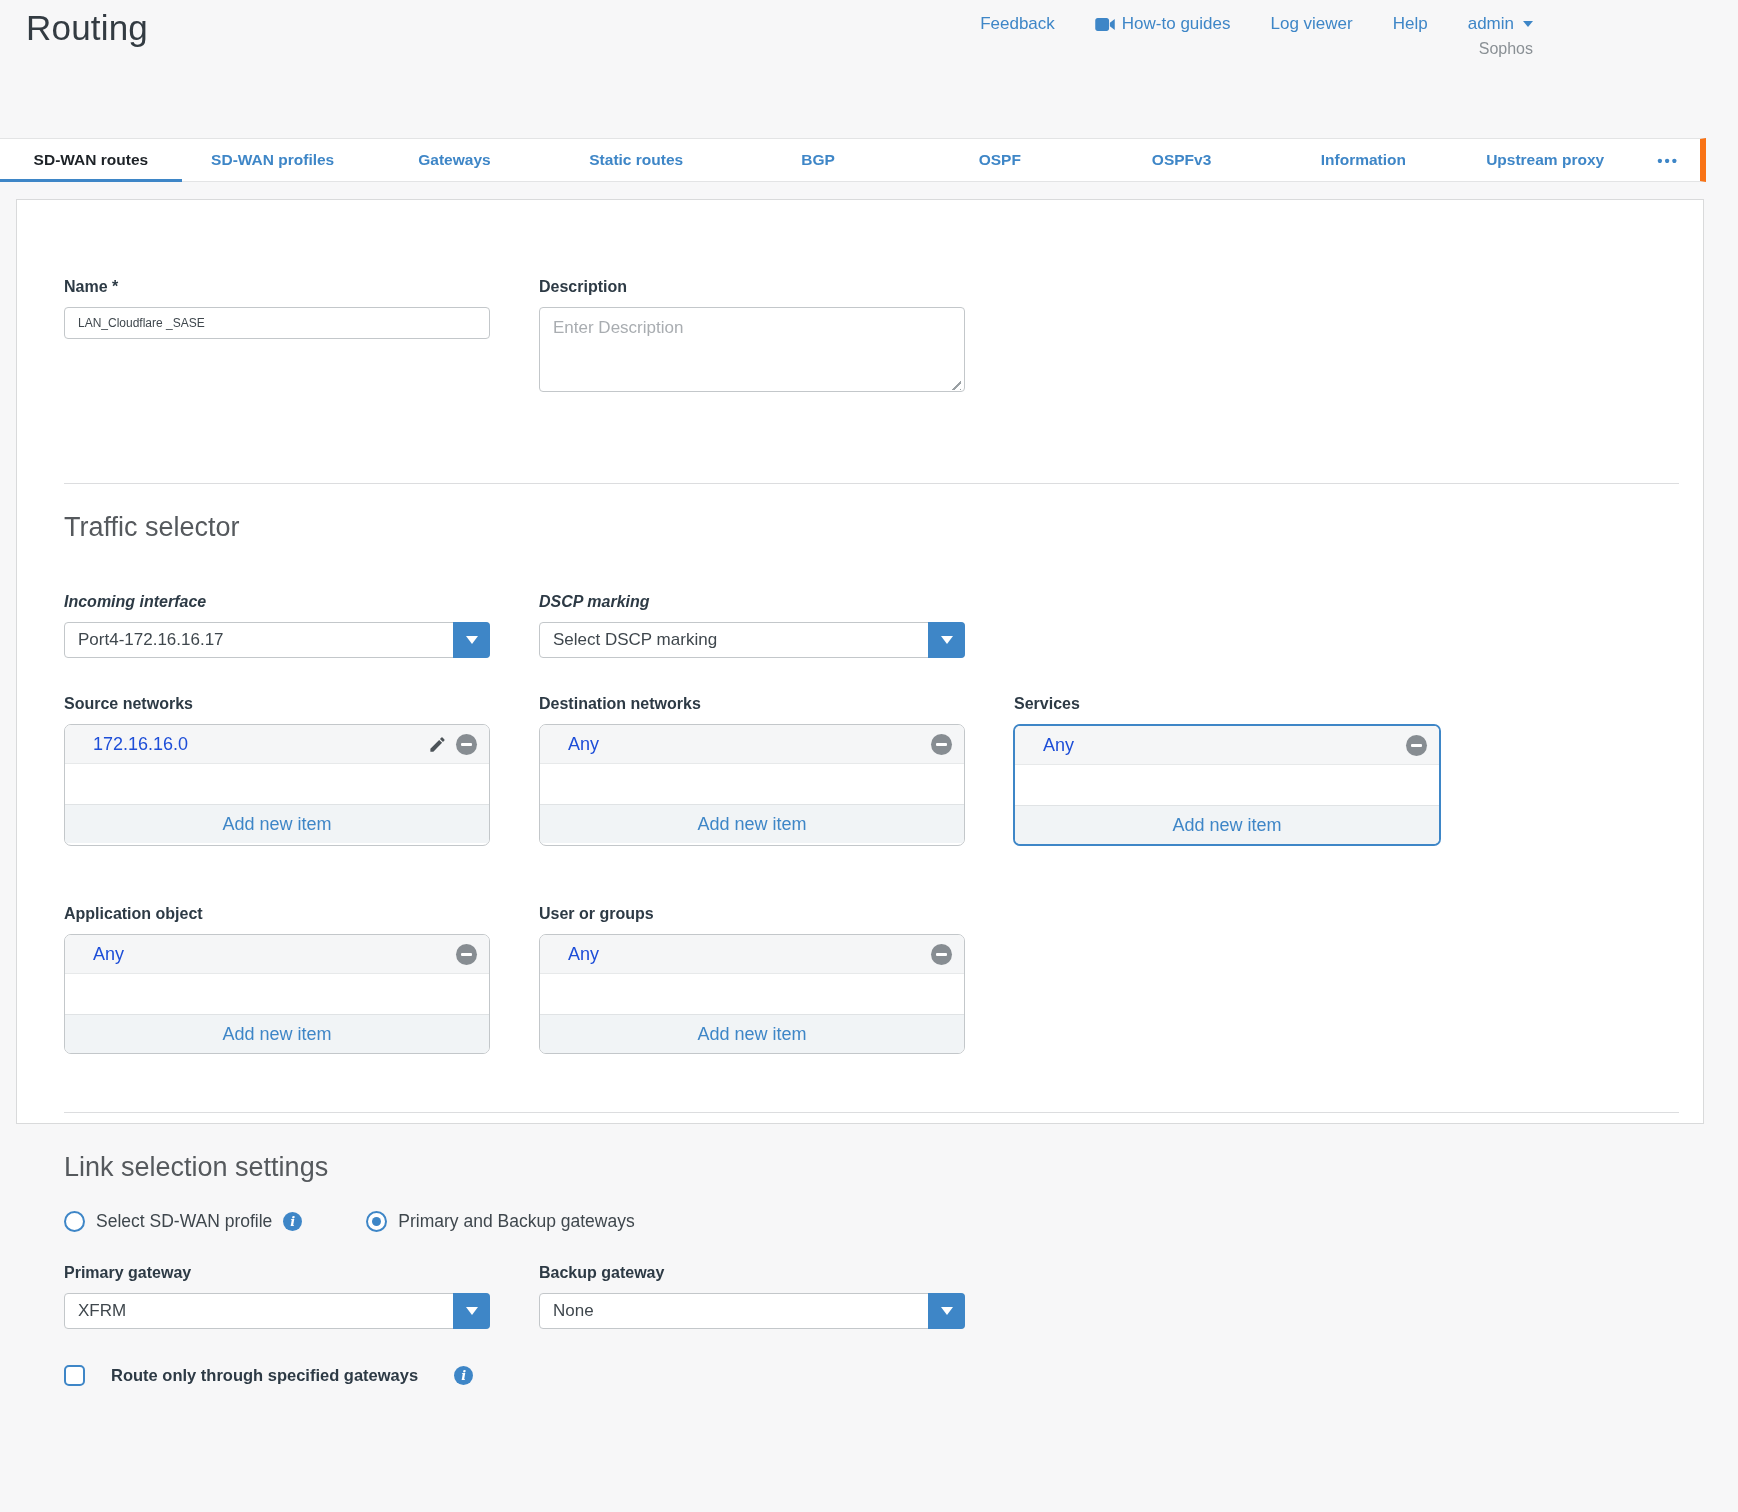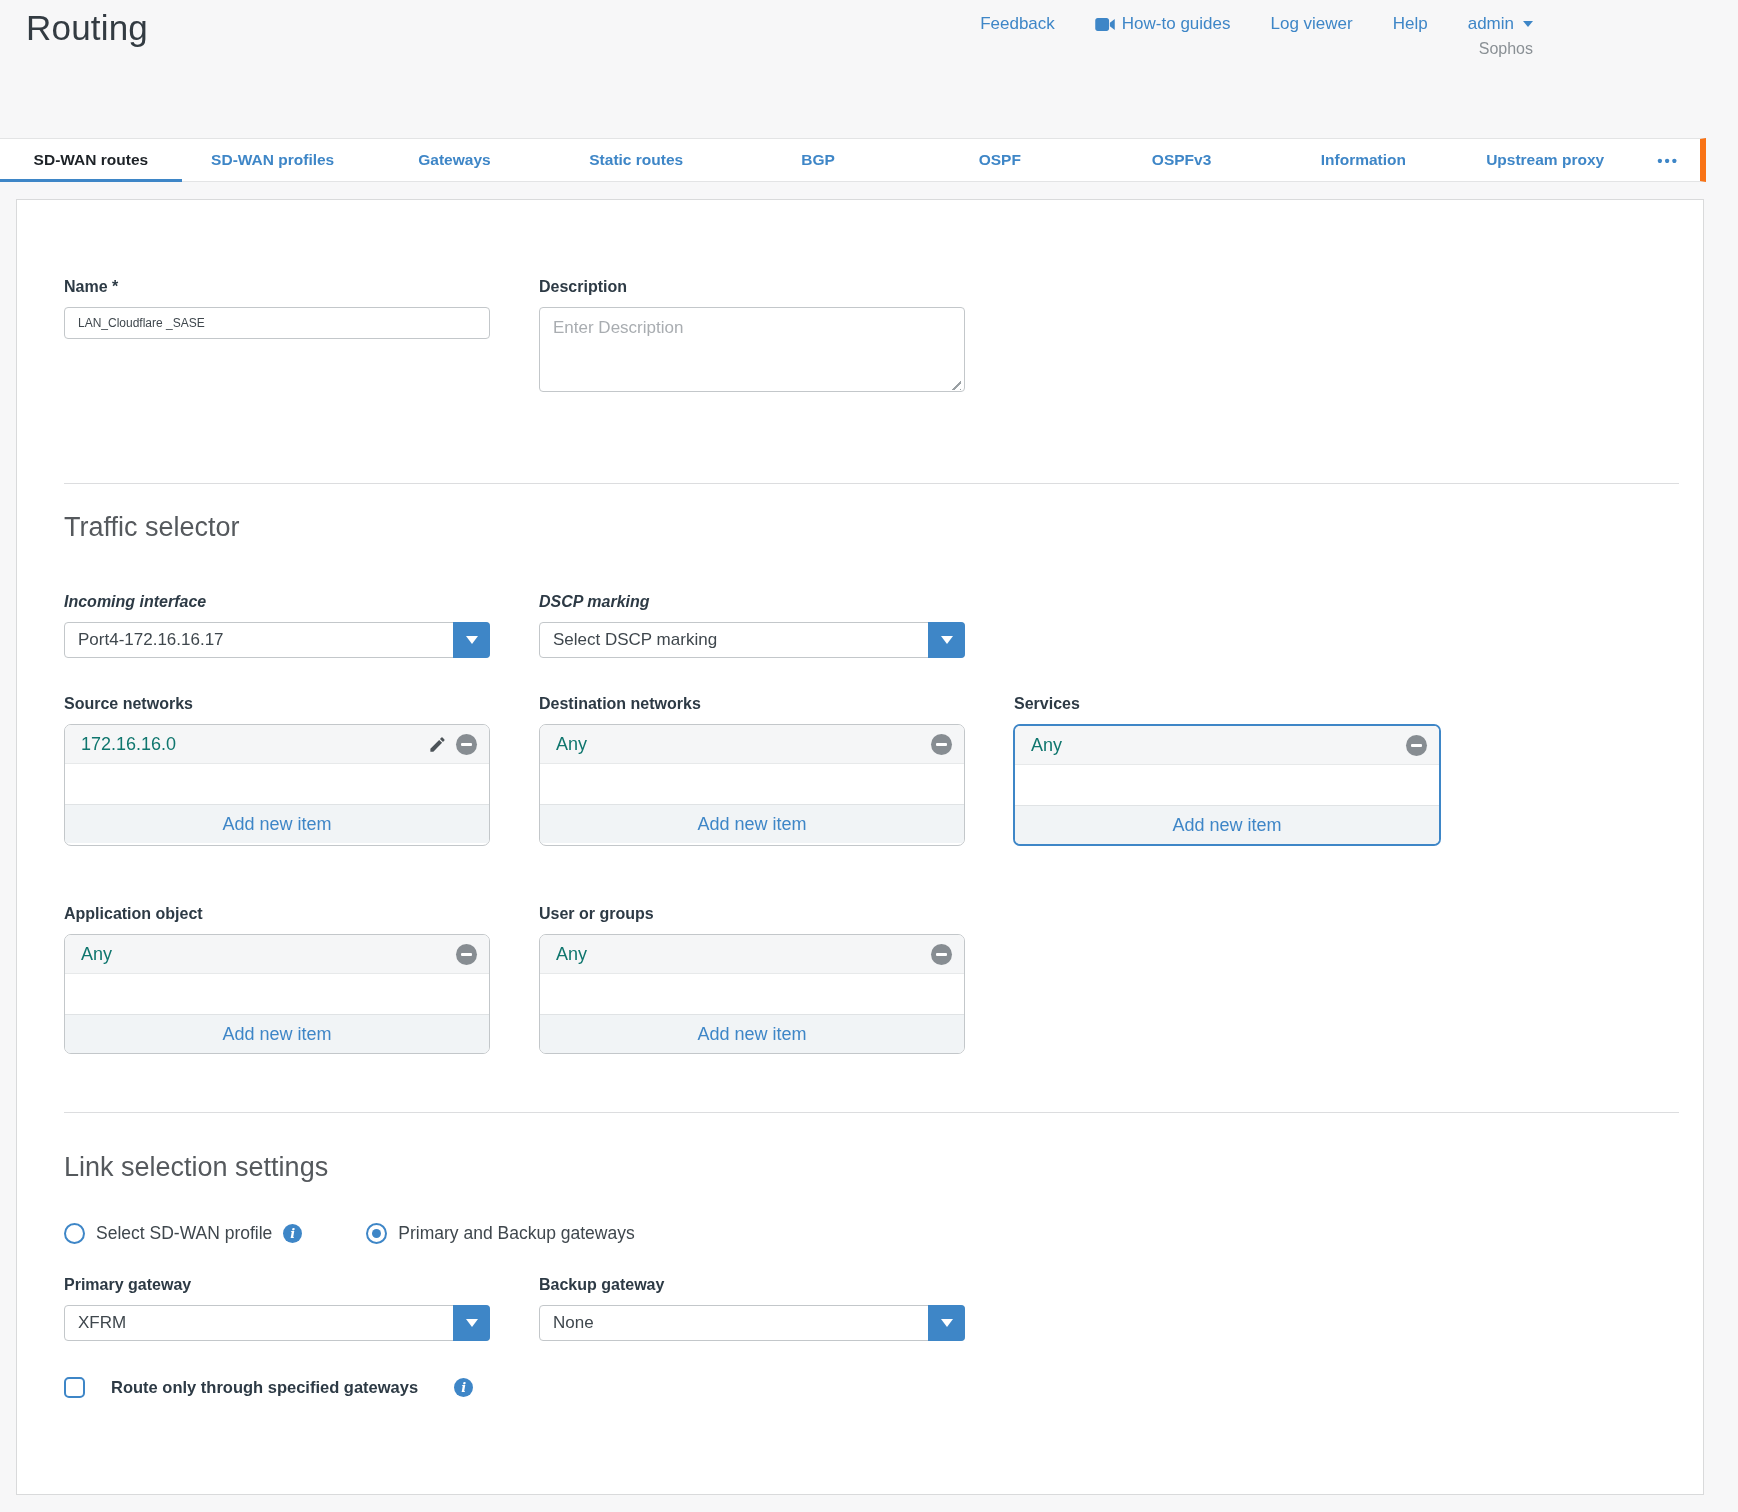--- a/index.html
+++ b/index.html
@@ -48,21 +48,21 @@
     content: ""; position: absolute; left: 0; right: 0; bottom: -1px; height: 3px; background: #3e86c7;
   }
   .tab-more {
     flex: 0 0 64px; display: flex; align-items: center; justify-content: center;
     color: #3e86c7; font-size: 15px; font-weight: 700; letter-spacing: 2px; cursor: pointer;
   }
 
   
   .card {
     width: 1688px; margin: 17px 0 0 16px; background: #fff;
-    border: 1px solid #d9dadb; height: 1296px;
+    border: 1px solid #d9dadb; height: 925px;
     padding: 78px 24px 0 47px;
   }
 
   .grid3 { display: grid; grid-template-columns: 426px 426px 426px; column-gap: 49px; }
 
   .field-label {
     font-size: 16px; font-weight: 700; color: #2d3a45; margin-bottom: 11px; display: block;
   }
   .text-input {
     width: 426px; height: 32px; border: 1px solid #c3c7ca; border-radius: 4px;
@@ -110,37 +110,37 @@
 
   
   .sel-box {
     width: 426px; border: 1px solid #c3c7ca; border-radius: 7px; overflow: hidden; background: #fff;
   }
   .sel-box.focused { border: 2px solid #3e86c7; width: 428px; margin-left: -1px; }
   .sel-item {
     height: 39px; background: #f5f6f7; border-bottom: 1px solid #e7e9ea;
     display: flex; align-items: center; padding: 0 12px 0 16px;
   }
-  .sel-item-text { flex: 1; font-size: 18px; color: #0f766e; }
+  .sel-item-text { flex: 1; font-size: 18px; color: #1d4ed8; margin-left: 12px; }
   .sel-icons { display: flex; align-items: center; gap: 9px; }
   .pencil-icon { display: inline-flex; cursor: pointer; }
   .minus-icon {
     width: 21px; height: 21px; border-radius: 50%; background: #878d92;
     display: inline-flex; align-items: center; justify-content: center; cursor: pointer;
   }
   .minus-icon .bar { width: 11px; height: 3px; background: #ffffff; border-radius: 1px; }
   .sel-spacer { height: 40px; background: #fff; }
   .sel-footer {
     height: 39px; background: #f1f4f6; border-top: 1px solid #e0e3e5;
     display: flex; align-items: center; justify-content: center;
     font-size: 18px; color: #3e86c7; cursor: pointer;
   }
 
   
-  .radio-row { margin-top: 40px; display: flex; align-items: center; gap: 14px; }
+  .radio-row { margin-top: 28px; display: flex; align-items: center; gap: 14px; }
   .radio-option { display: flex; align-items: center; gap: 11px; cursor: pointer; }
   .radio-option + .radio-option { margin-left: 50px; }
   .radio {
     width: 21px; height: 21px; border-radius: 50%; border: 2.5px solid #3e86c7; background: #fff;
     display: inline-flex; align-items: center; justify-content: center; flex: 0 0 auto;
   }
   .radio.checked::after { content: ""; width: 9px; height: 9px; border-radius: 50%; background: #3e86c7; }
   .radio-label { font-size: 17.5px; color: #3f474d; }
   .info-icon {
     width: 19px; height: 19px; border-radius: 50%; background: #3e86c7; color: #fff;

